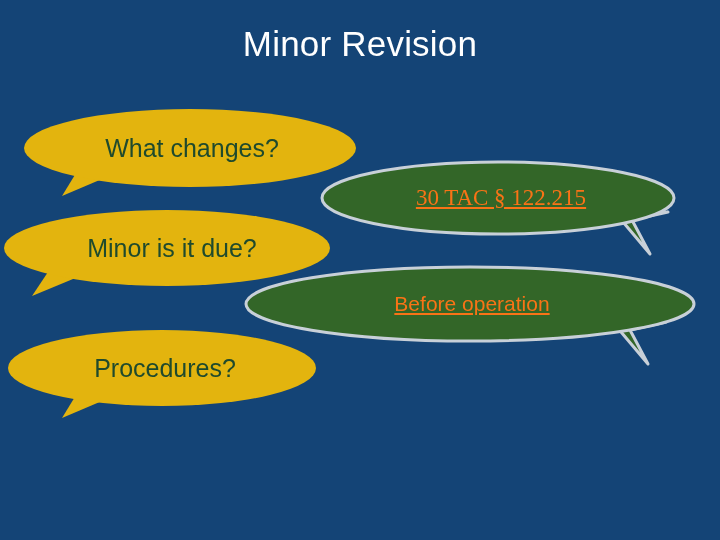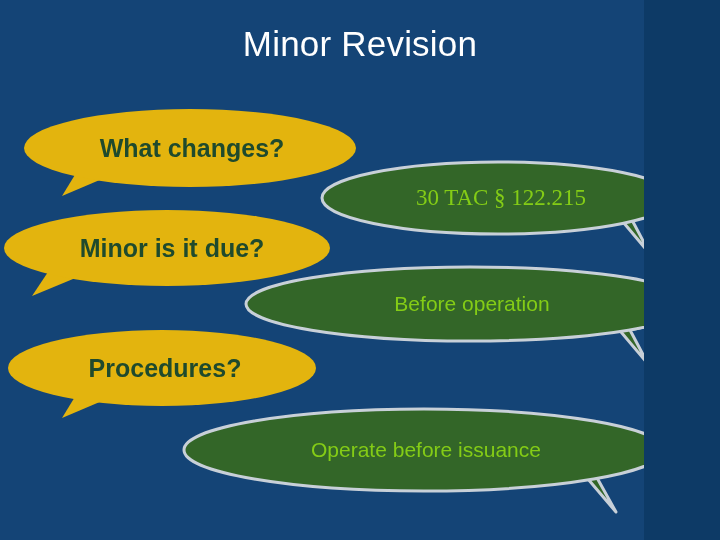--- a/index.html
+++ b/index.html
@@ -3,21 +3,21 @@
 <meta charset="utf-8">
 <title>Minor Revision</title>
 <style>
   html, body {
     margin: 0;
     padding: 0;
     background: #0d3a66;
   }
   #slide {
     position: relative;
-    width: 644px;
+    width: 720px;
     height: 540px;
     background: #144476;
     overflow: hidden;
     font-family: "Liberation Sans", sans-serif;
   }
   #slide-title {
     position: absolute;
     left: 0;
     top: 26px;
     width: 720px;
@@ -41,27 +41,28 @@
     position: absolute;
     display: flex;
     align-items: center;
     white-space: nowrap;
     pointer-events: none;
   }
   .label-q {
     color: #1f4a2d;
     font-size: 25px;
     font-family: "Liberation Sans", sans-serif;
-    font-weight: bold;
+    font-weight: normal;
   }
   .label-a {
-    color: #84cc16;
+    color: #f97316;
     font-size: 21px;
     font-family: "Liberation Sans", sans-serif;
     font-weight: normal;
+    text-decoration: underline;
   }
   .label-a.serif {
     font-family: "Liberation Serif", serif;
     font-size: 23px;
   }
 </style>
 </head>
 <body>
 
 <div id="slide">
@@ -101,21 +102,14 @@
   </div>
 
   <div class="callout" style="left:244px; top:264px;">
     <svg width="456" height="104" viewBox="0 0 456 104">
       <path d="M 372 62 L 404 100 L 386 66 L 422 58 Z" fill="#336628" stroke="#c8d0d8" stroke-width="3" stroke-linejoin="round"></path>
       <ellipse cx="226" cy="40" rx="224" ry="37" fill="#336628" stroke="#c8d0d8" stroke-width="3"></ellipse>
     </svg>
     <div class="callout-label label-a" style="left:0; top:0; width:456px; height:80px; justify-content:center;">Before operation</div>
   </div>
 
-  <div class="callout" style="left:182px; top:406px;">
-    <svg width="488" height="112" viewBox="0 0 488 112">
-      <path d="M 400 66 L 434 106 L 414 70 L 452 62 Z" fill="#336628" stroke="#c8d0d8" stroke-width="3" stroke-linejoin="round"></path>
-      <ellipse cx="242" cy="44" rx="240" ry="41" fill="#336628" stroke="#c8d0d8" stroke-width="3"></ellipse>
-    </svg>
-    <div class="callout-label label-a" style="left:0; top:0; width:488px; height:88px; justify-content:center;">Operate before issuance</div>
-  </div>
 
 </div>
 
 </body></html>

